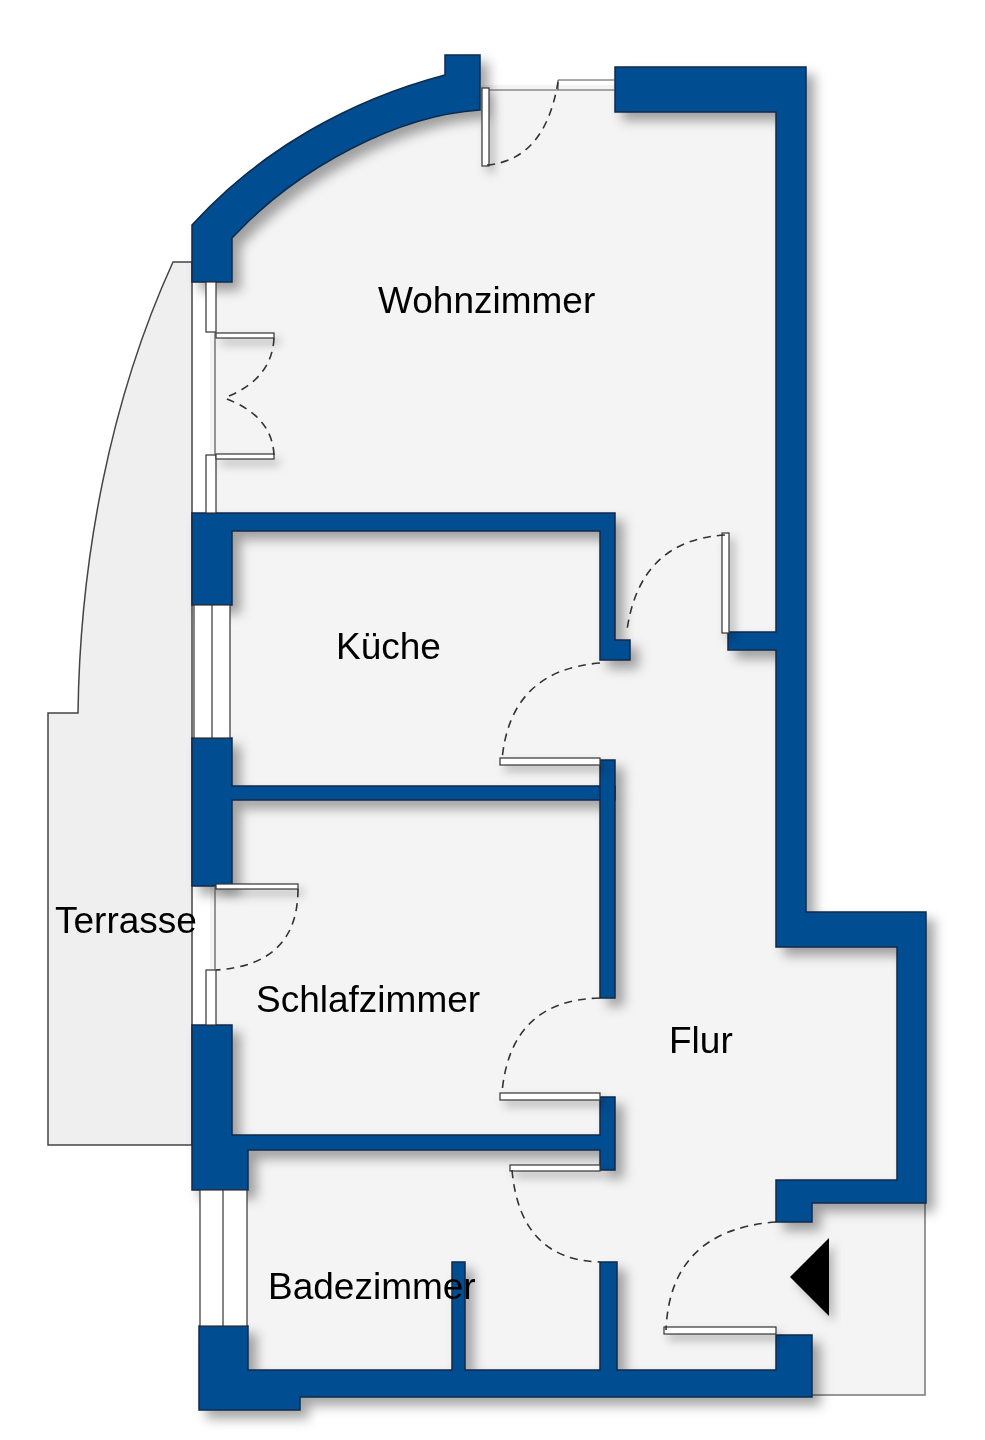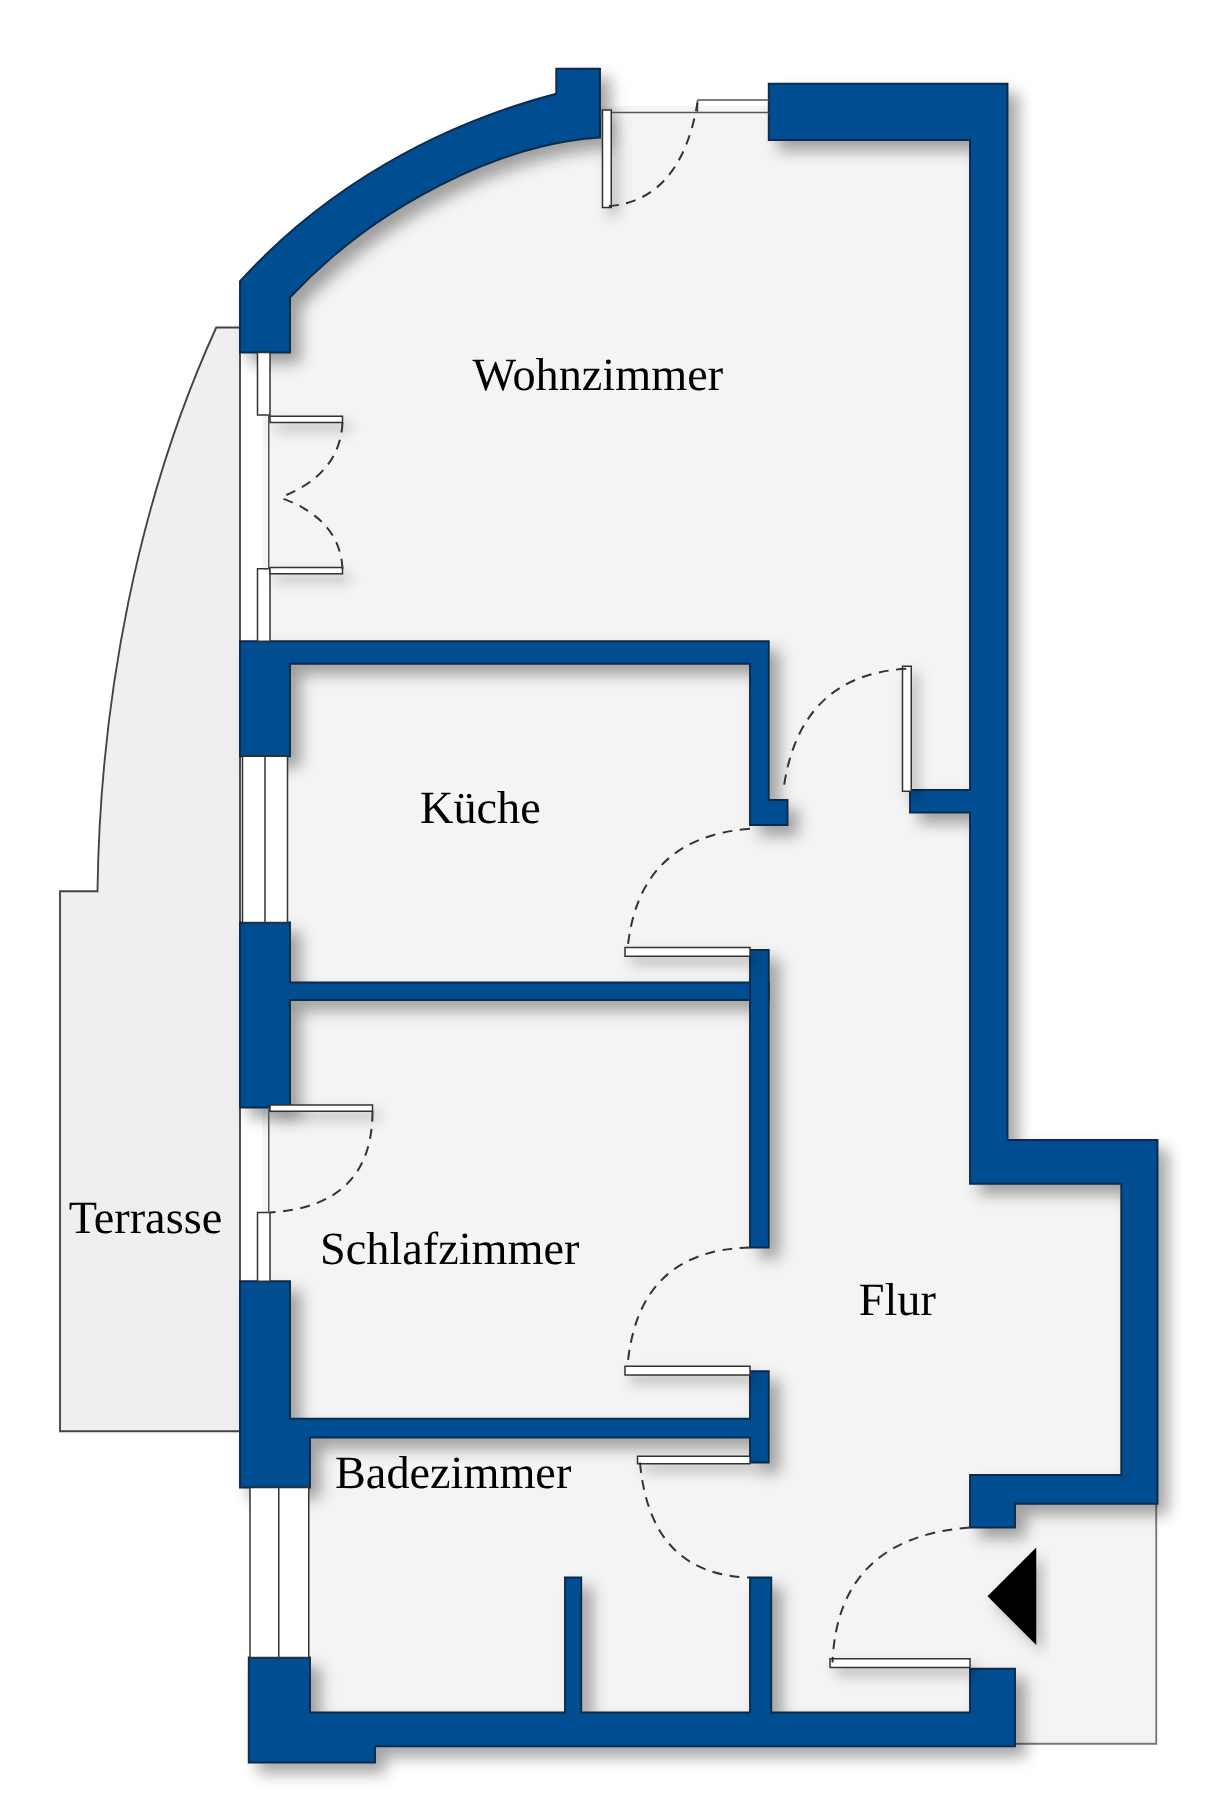--- a/index.html
+++ b/index.html
@@ -1,20 +1,20 @@
 <!DOCTYPE html>
 <html><head>
 <meta charset="utf-8">
 <style>
   html, body { margin:0; padding:0; background:#ffffff; }
   body { width:985px; height:1440px; position:relative; overflow:hidden; }
   svg { position:absolute; left:0; top:0; }
   .room-label {
     position:absolute;
-    font-family: Liberation Serif, serif;
+    font-family: Liberation Sans, sans-serif;
     font-size:37px;
     color:#000;
     white-space:nowrap;
     line-height:1;
   }
 </style>
 </head>
 <body>
 
 <svg width="985" height="1440" viewBox="0 0 985 1440" xmlns="http://www.w3.org/2000/svg">
@@ -90,16 +90,16 @@
     <path d="M600,998 Q510,1000 502,1093"></path>
     <path d="M512,1170 Q520,1260 600,1262"></path>
     <path d="M776,1222 Q670,1230 666,1330"></path>
   </g>
 
   <polygon points="790,1277 829,1238 829,1316" fill="#000" filter="url(#softshadow)"></polygon>
 </svg>
 
 <div class="room-label" style="left:378px; top:282px;">Wohnzimmer</div>
 <div class="room-label" style="left:336px; top:628px;">Küche</div>
-<div class="room-label" style="left:55px; top:956px;">Terrasse</div>
+<div class="room-label" style="left:55px; top:902px;">Terrasse</div>
 <div class="room-label" style="left:256px; top:981px;">Schlafzimmer</div>
-<div class="room-label" style="left:687px; top:1022px;">Flur</div>
-<div class="room-label" style="left:268px; top:1160px;">Badezimmer</div>
+<div class="room-label" style="left:669px; top:1022px;">Flur</div>
+<div class="room-label" style="left:268px; top:1268px;">Badezimmer</div>
 
 </body></html>

